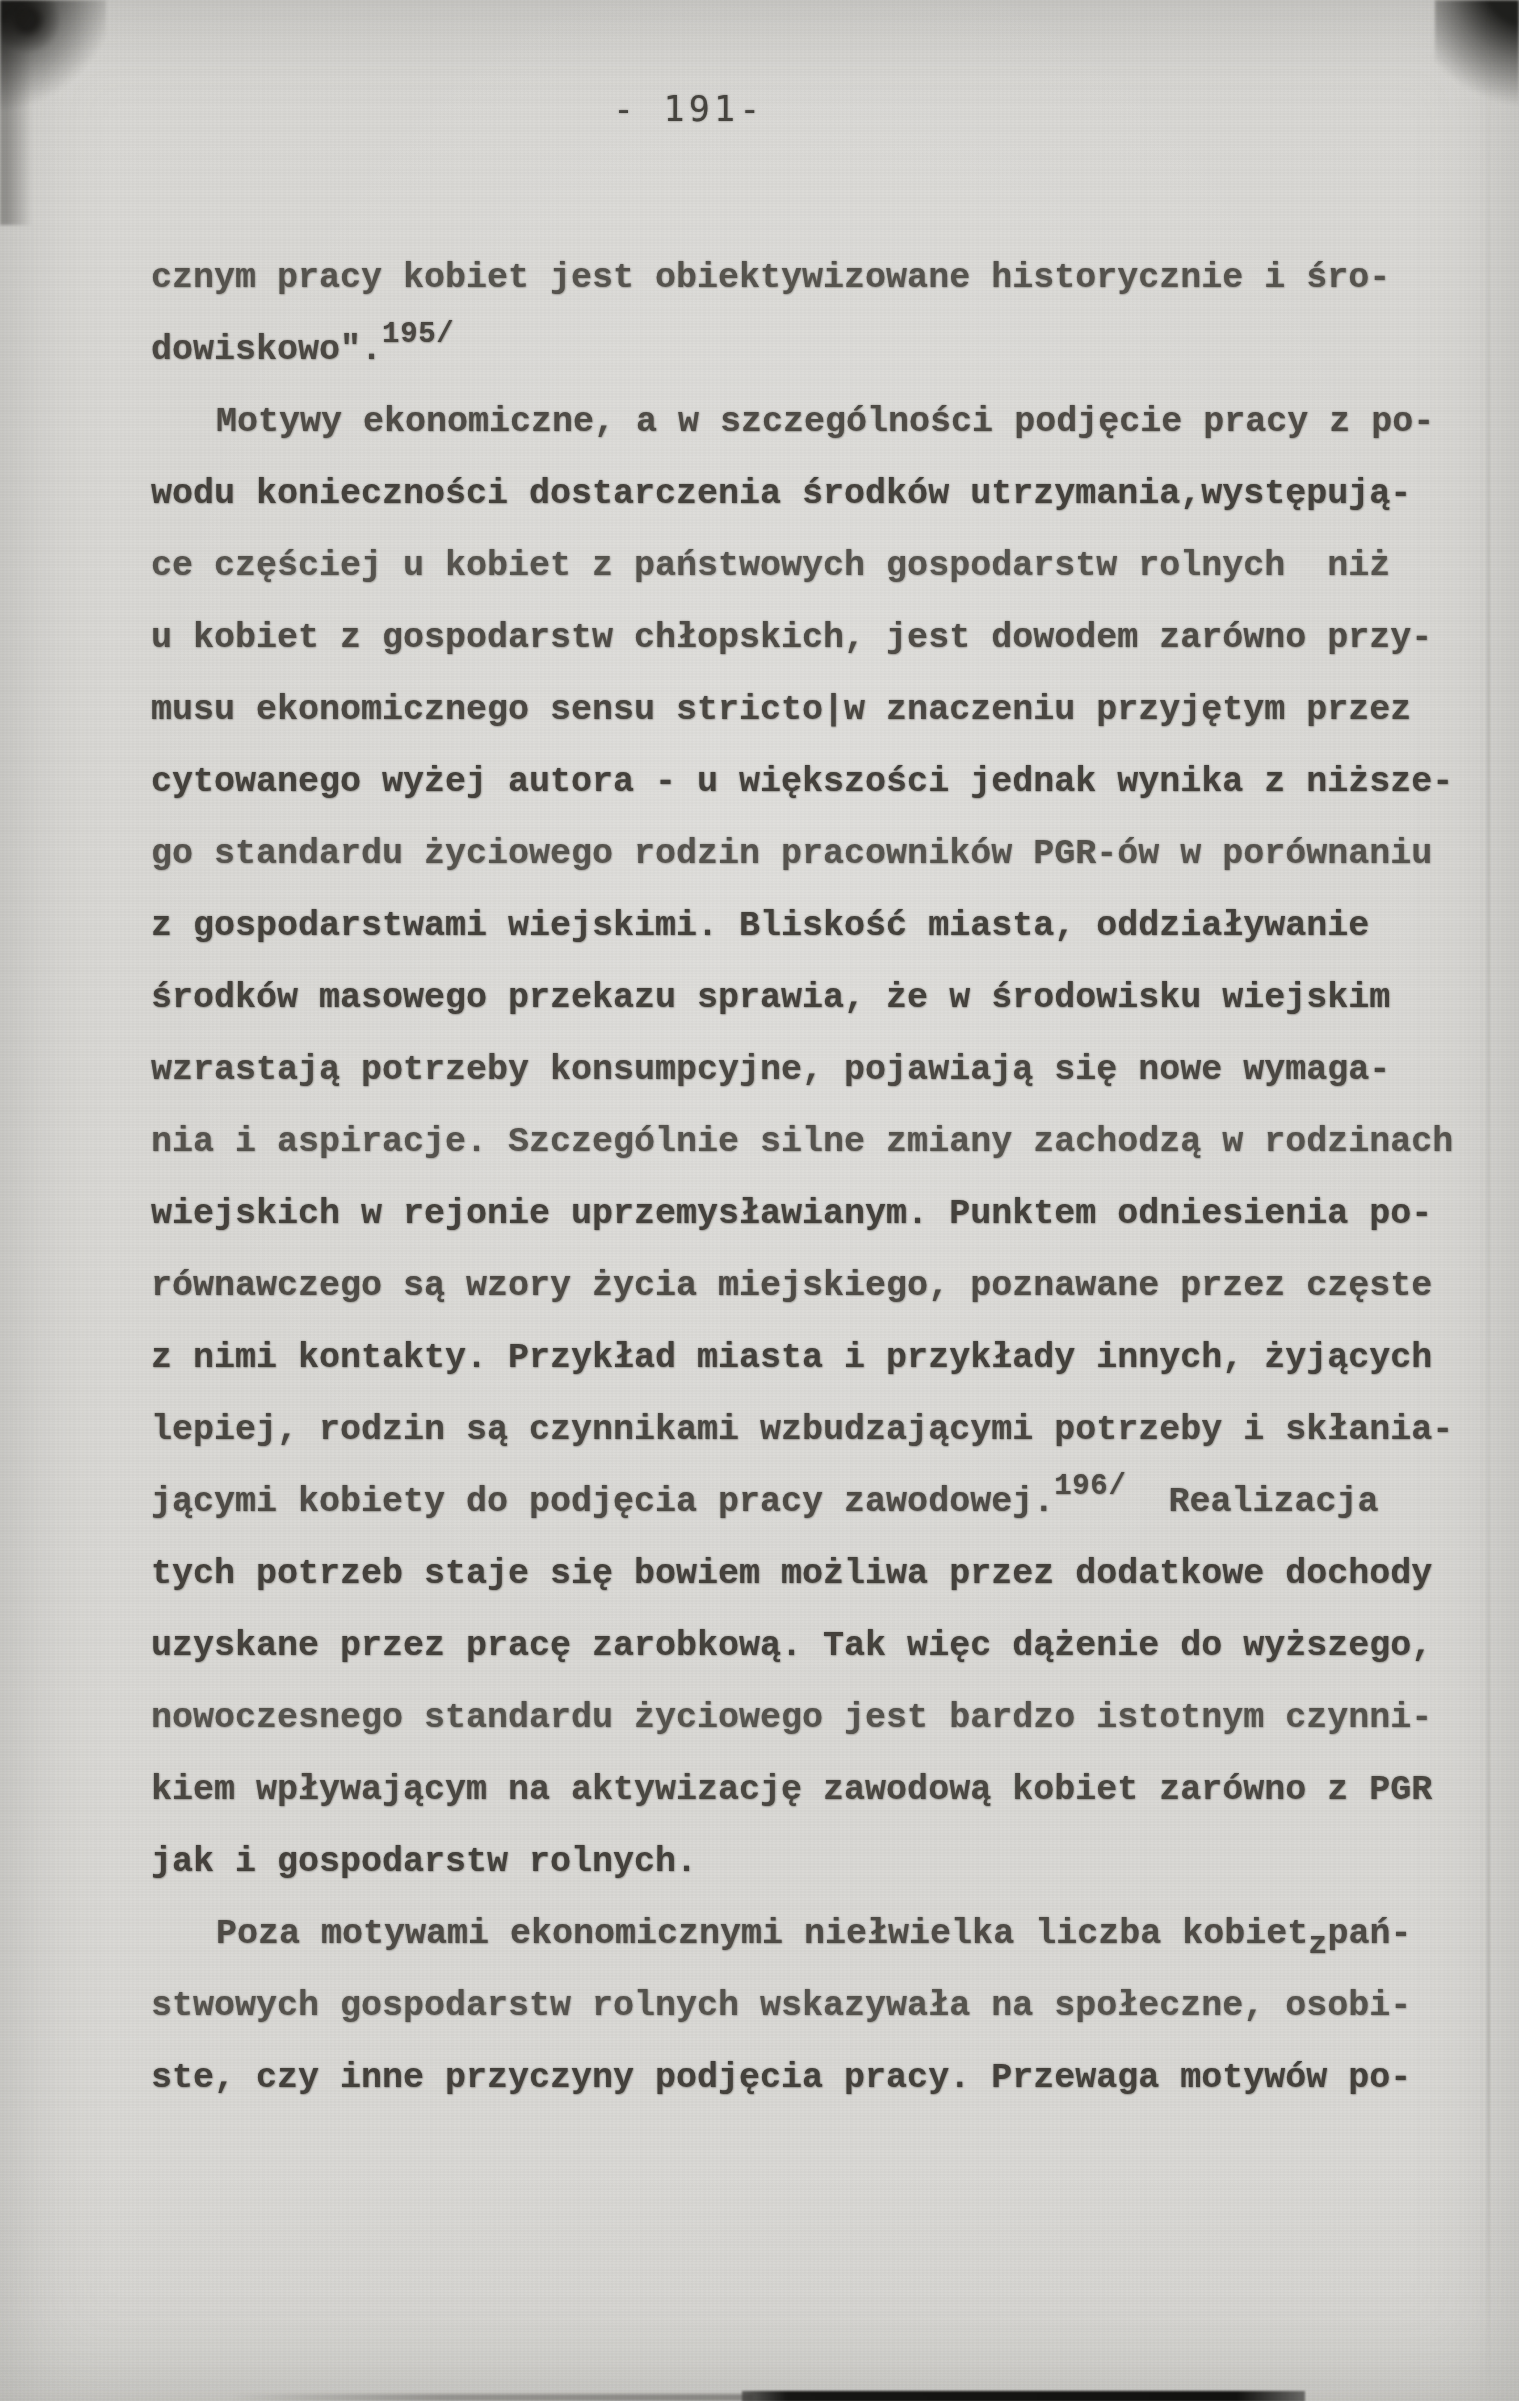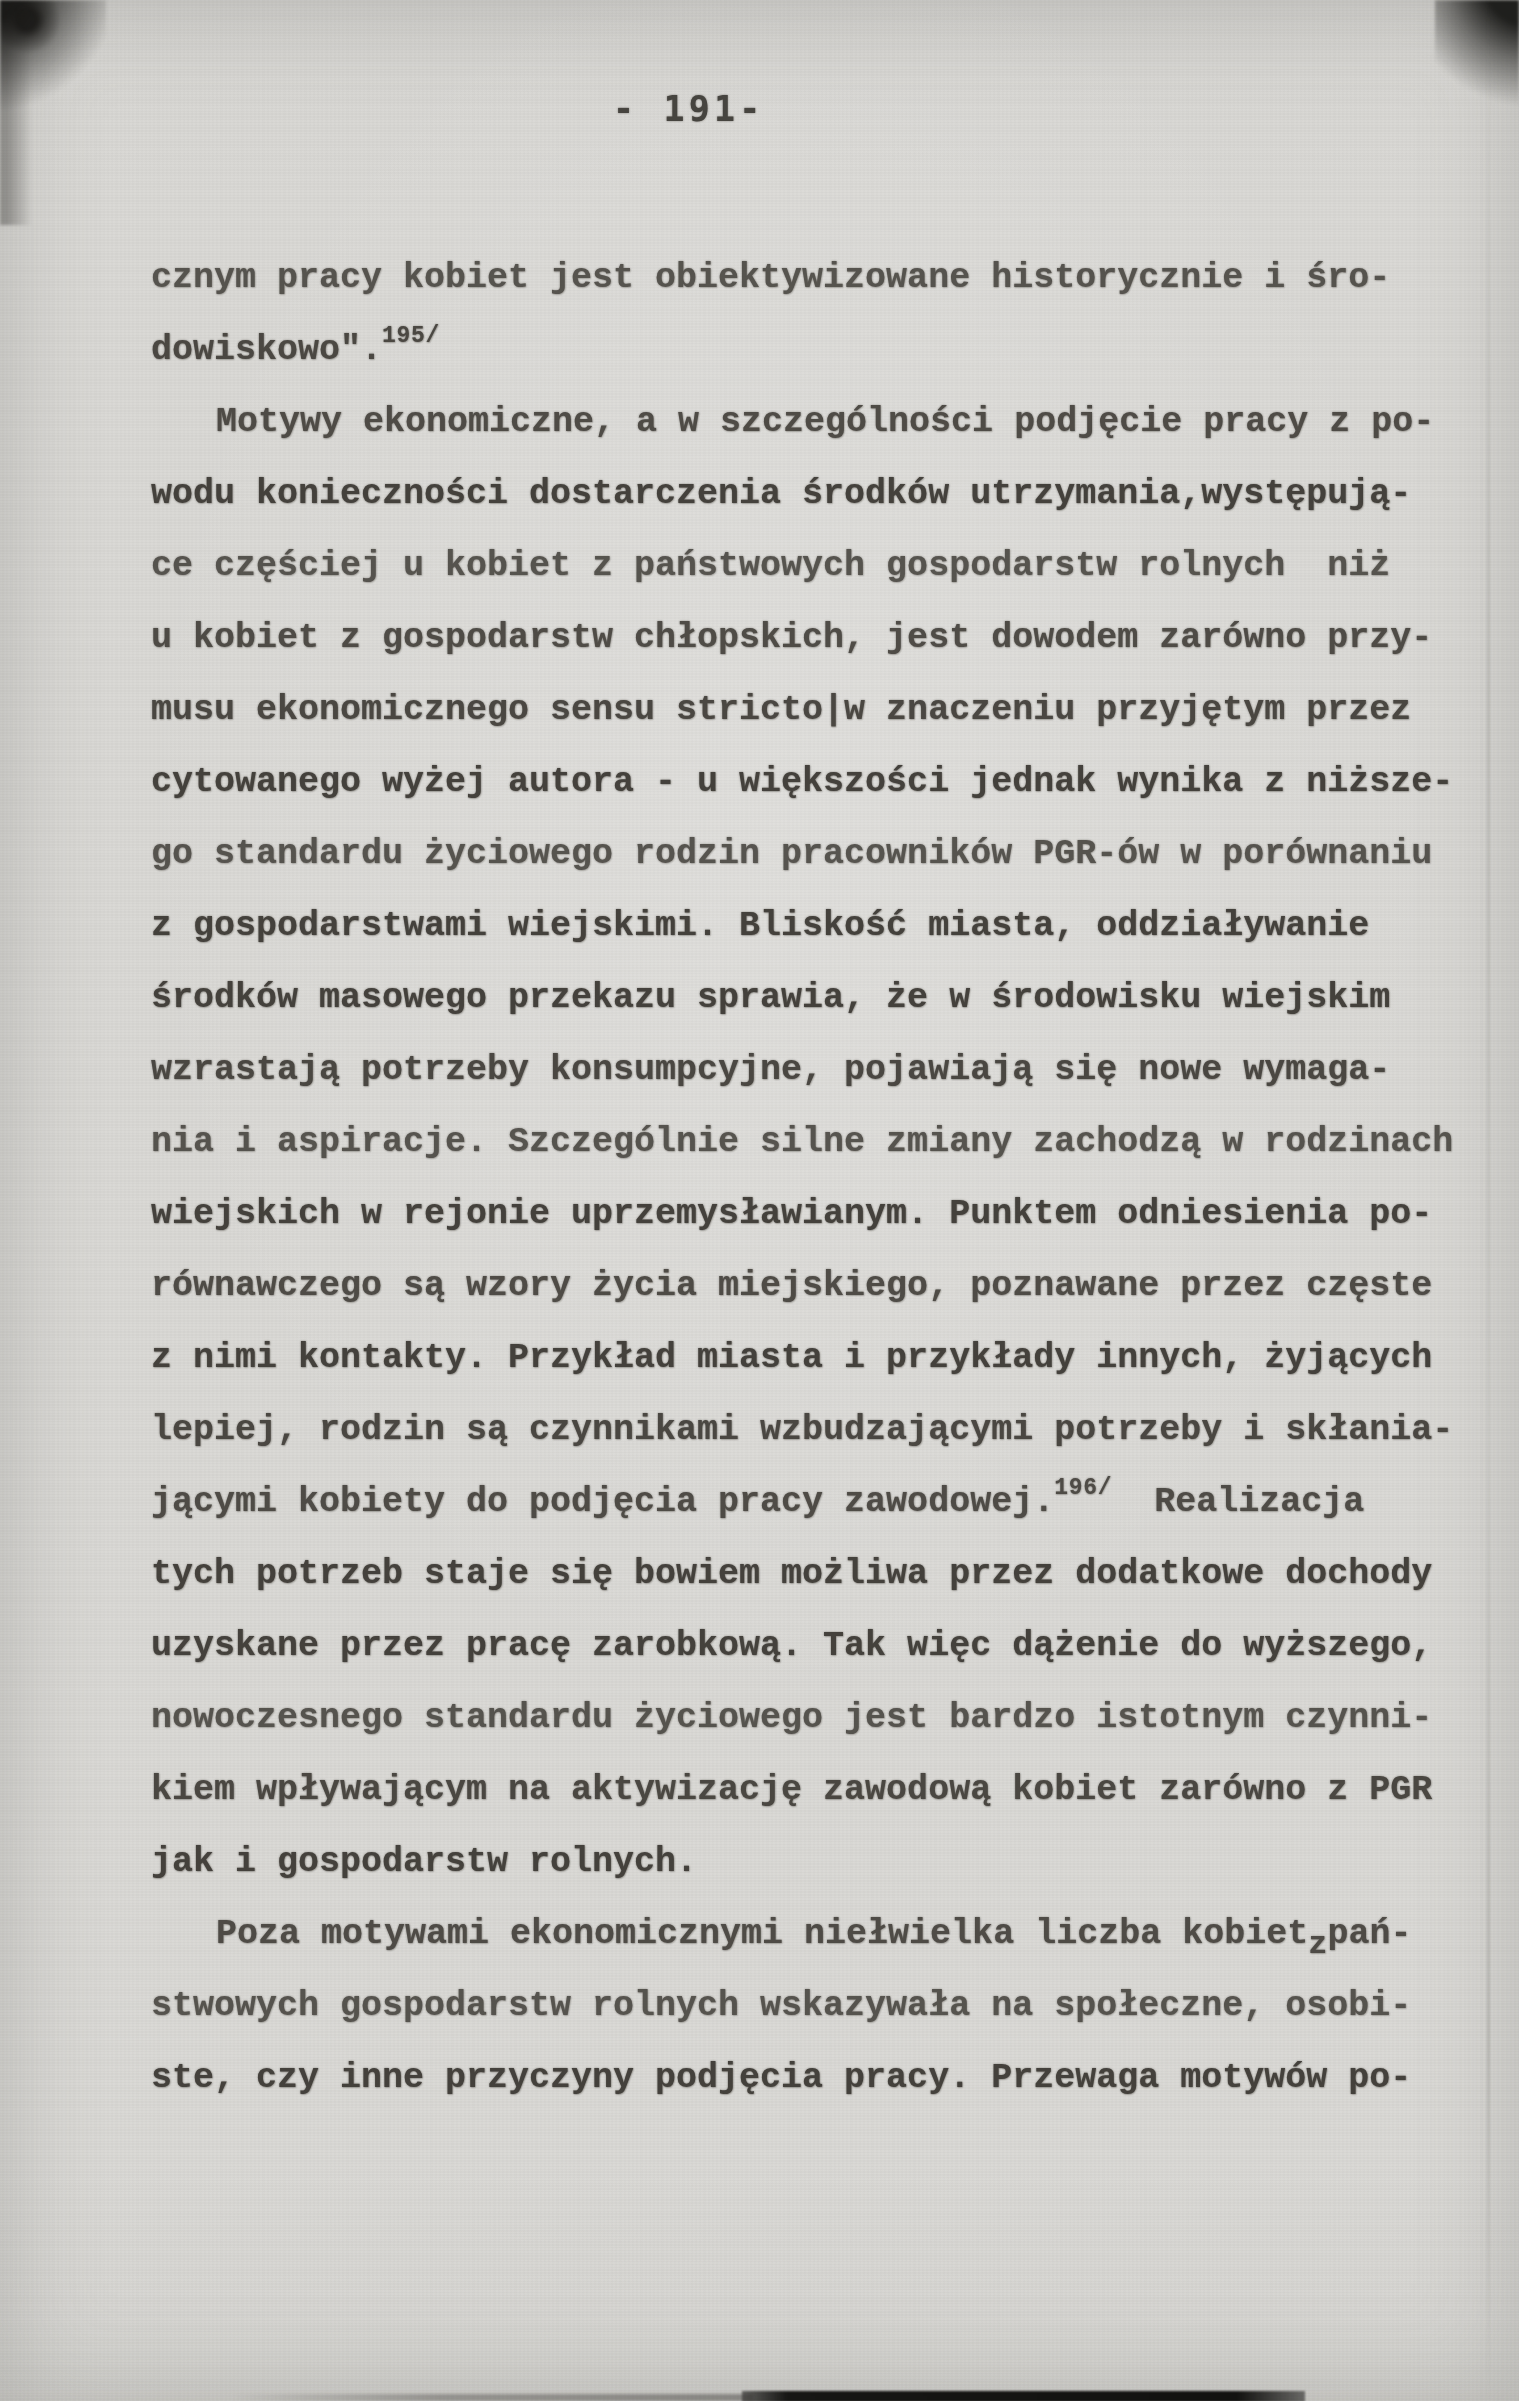--- a/index.html
+++ b/index.html
@@ -45,41 +45,41 @@
   }
   .bottom-smear {
     position: absolute; left: 232px; top: 2394px; width: 521px; height: 7px;
     background: linear-gradient(90deg, rgba(60,58,55,0.0), rgba(60,58,55,0.35) 40%, rgba(60,58,55,0.45));
     filter: blur(1.4px);
   }
 
   
   .page-number {
     position: absolute; left: 613px; top: 89px;
-    font-size: 35px; font-weight: bold; letter-spacing: 4.2px;
+    font-size: 35px; font-weight: normal; letter-spacing: 4.2px;
     color: #46443f;
     text-shadow: 0 0 2.1px rgba(70,66,60,0.65);
     filter: blur(0.5px);
     white-space: pre;
   }
   .text-block {
     position: absolute; left: 151px; top: 242px; width: 1336px;
     font-size: 35px; font-weight: bold; line-height: 72px;
     color: #44413c;
     text-shadow: 0 0 2.1px rgba(70,66,60,0.6), 0.7px 0.7px 1.4px rgba(70,66,60,0.25);
     filter: blur(0.5px);
     white-space: pre;
   }
   .line { height: 72px; font-family: Liberation Mono, monospace; }
   .line.indent { padding-left: 65px; }
   .line:nth-child(3n)   { opacity: 0.93; }
   .line:nth-child(4n+1) { opacity: 0.88; }
   .line:nth-child(5n+2) { opacity: 0.96; }
   .sup {
-    display: inline-block; font-size: 23px;
+    display: inline-block; font-size: 29px;
     transform: translateY(-17px);
     letter-spacing: 0.7px;
   }
   .sub {
     display: inline-block; font-size: 32px;
     transform: translateY(9.8px);
   }
 </style>
 </head>
 <body>

